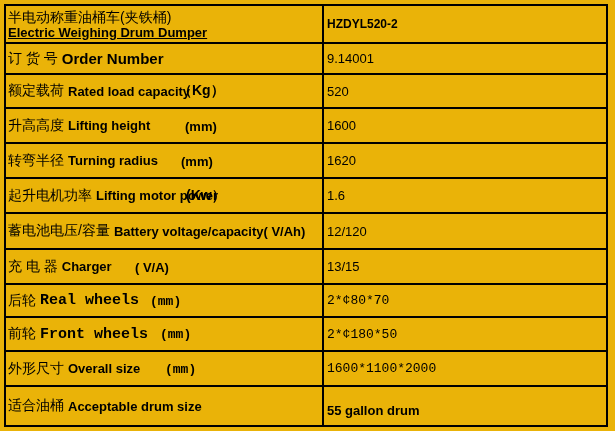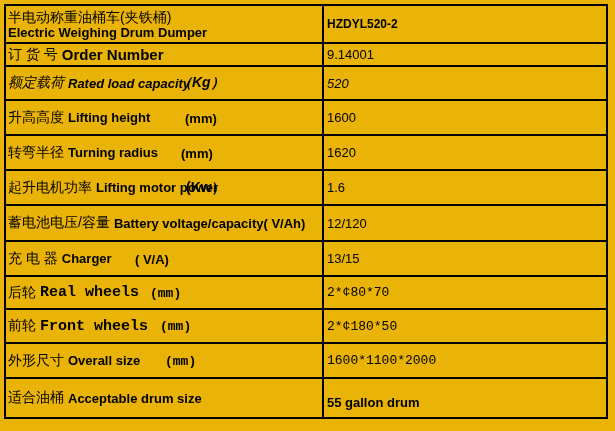--- a/index.html
+++ b/index.html
@@ -51,33 +51,33 @@
     padding-left: 3px;
   }
   
   .tr.header { height: 38px; }
   .tr.header .td.label {
     flex-direction: column;
     align-items: flex-start;
     justify-content: center;
   }
   .title-zh { font-size: 14px; line-height: 16px; }
-  .title-en { font-size: 13px; line-height: 15px; font-weight: 700; }
+  .title-en { font-size: 13px; line-height: 15px; font-weight: 700; text-decoration: underline; }
   .model { font-size: 12px; font-weight: 700; }
 
   
   .zh { font-size: 14px; }
   .en { font-size: 13px; font-weight: 700; margin-left: 4px; }
   .unit { font-size: 13px; font-weight: 700; }
   .unit.abs { position: absolute; top: 50%; transform: translateY(-50%); }
   .val { font-size: 13px; }
 
   
-  .r0  { height: 23px; }
-  .r1  { height: 34px; font-style: italic; }
+  .r0  { height: 31px; }
+  .r1  { height: 34px; }
   .r2  { height: 35px; }
   .r3  { height: 35px; justify-content: flex-end; }
   .r4  { height: 35px; }
   .r5  { height: 36px; }
   .r6  { height: 35px; }
   .r7  { height: 33px; justify-content: center; }
   .r8  { height: 34px; }
   .r9  { height: 35px; }
   .r10 { height: 40px; }
 

